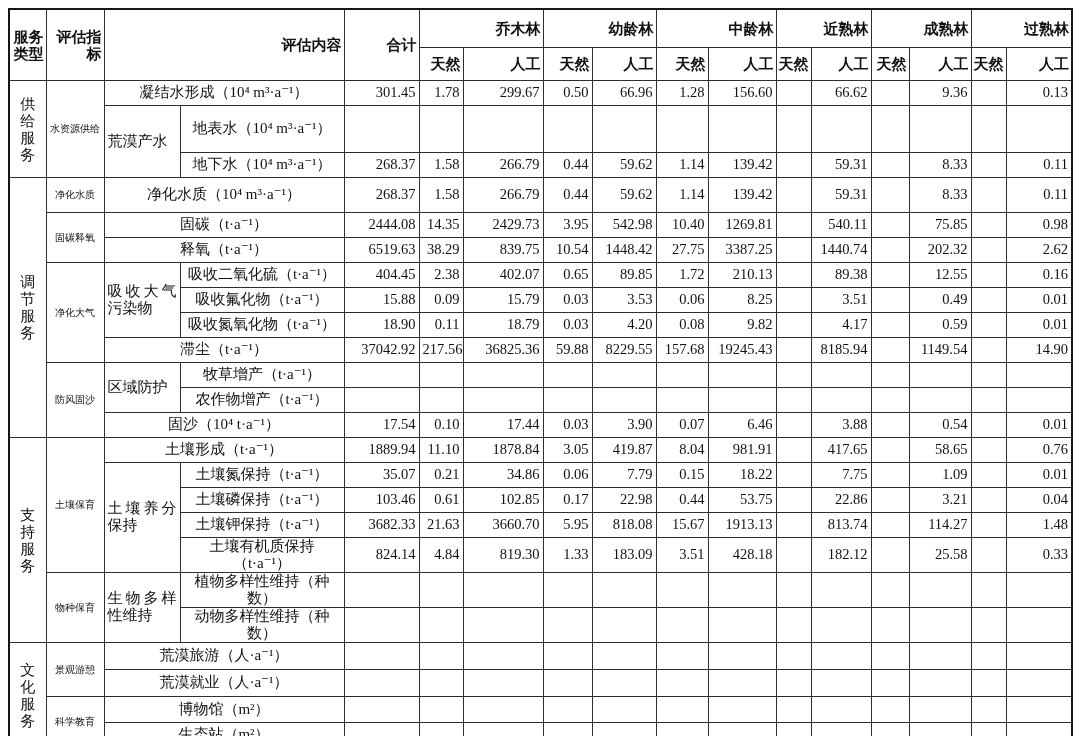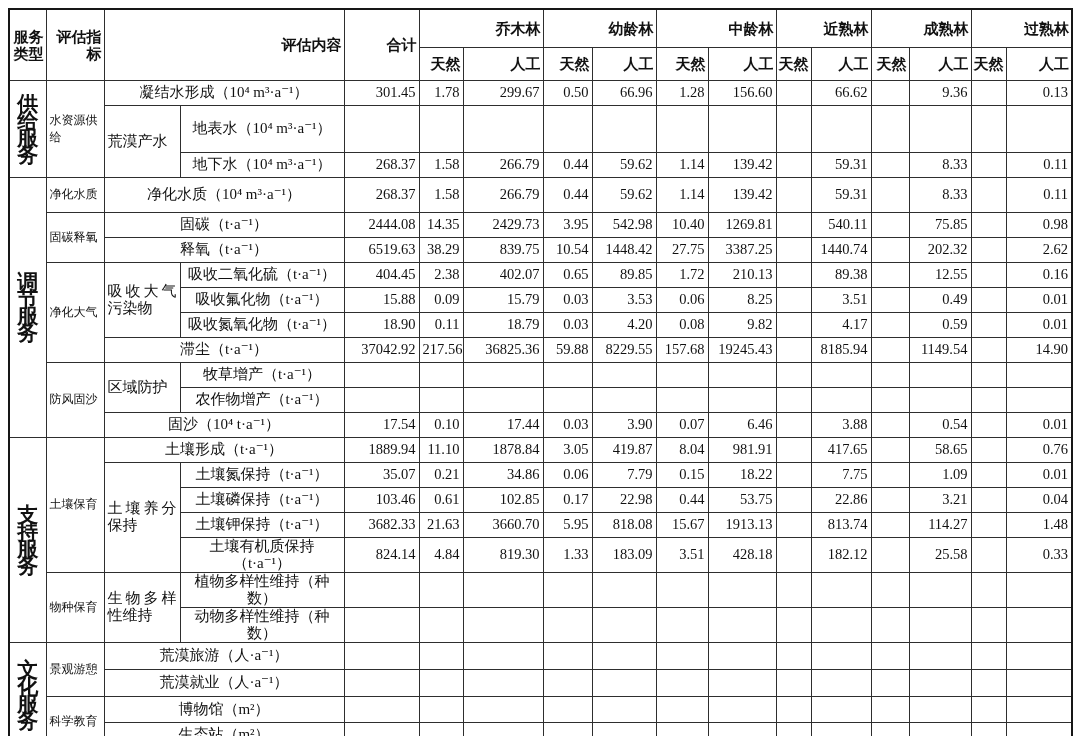--- a/index.html
+++ b/index.html
@@ -36,27 +36,28 @@
     font-family: "Liberation Sans", "DejaVu Sans", sans-serif;
     font-weight: bold;
     text-align: right;
     font-size: 15px;
   }
   thead tr:first-child { height: 38px; }
   thead tr:last-child  { height: 33px; }
 
   td.section-cell {
     font-family: "Liberation Sans", "DejaVu Sans", sans-serif;
-    font-weight: bold;
+    font-weight: normal;
     text-align: center;
-    font-size: 21px;
+    font-size: 15px;
     padding: 14px 3px;
   }
   td.indicator-cell {
-    font-size: 12px;
+    text-align: center;
+    font-size: 10px;
     padding: 0 3px;
   }
   td.sub-cell {
     text-align: justify;
     font-size: 15px;
     padding: 12px 3px;
   }
   td.label-cell {
     text-align: center;
     font-size: 15px;

